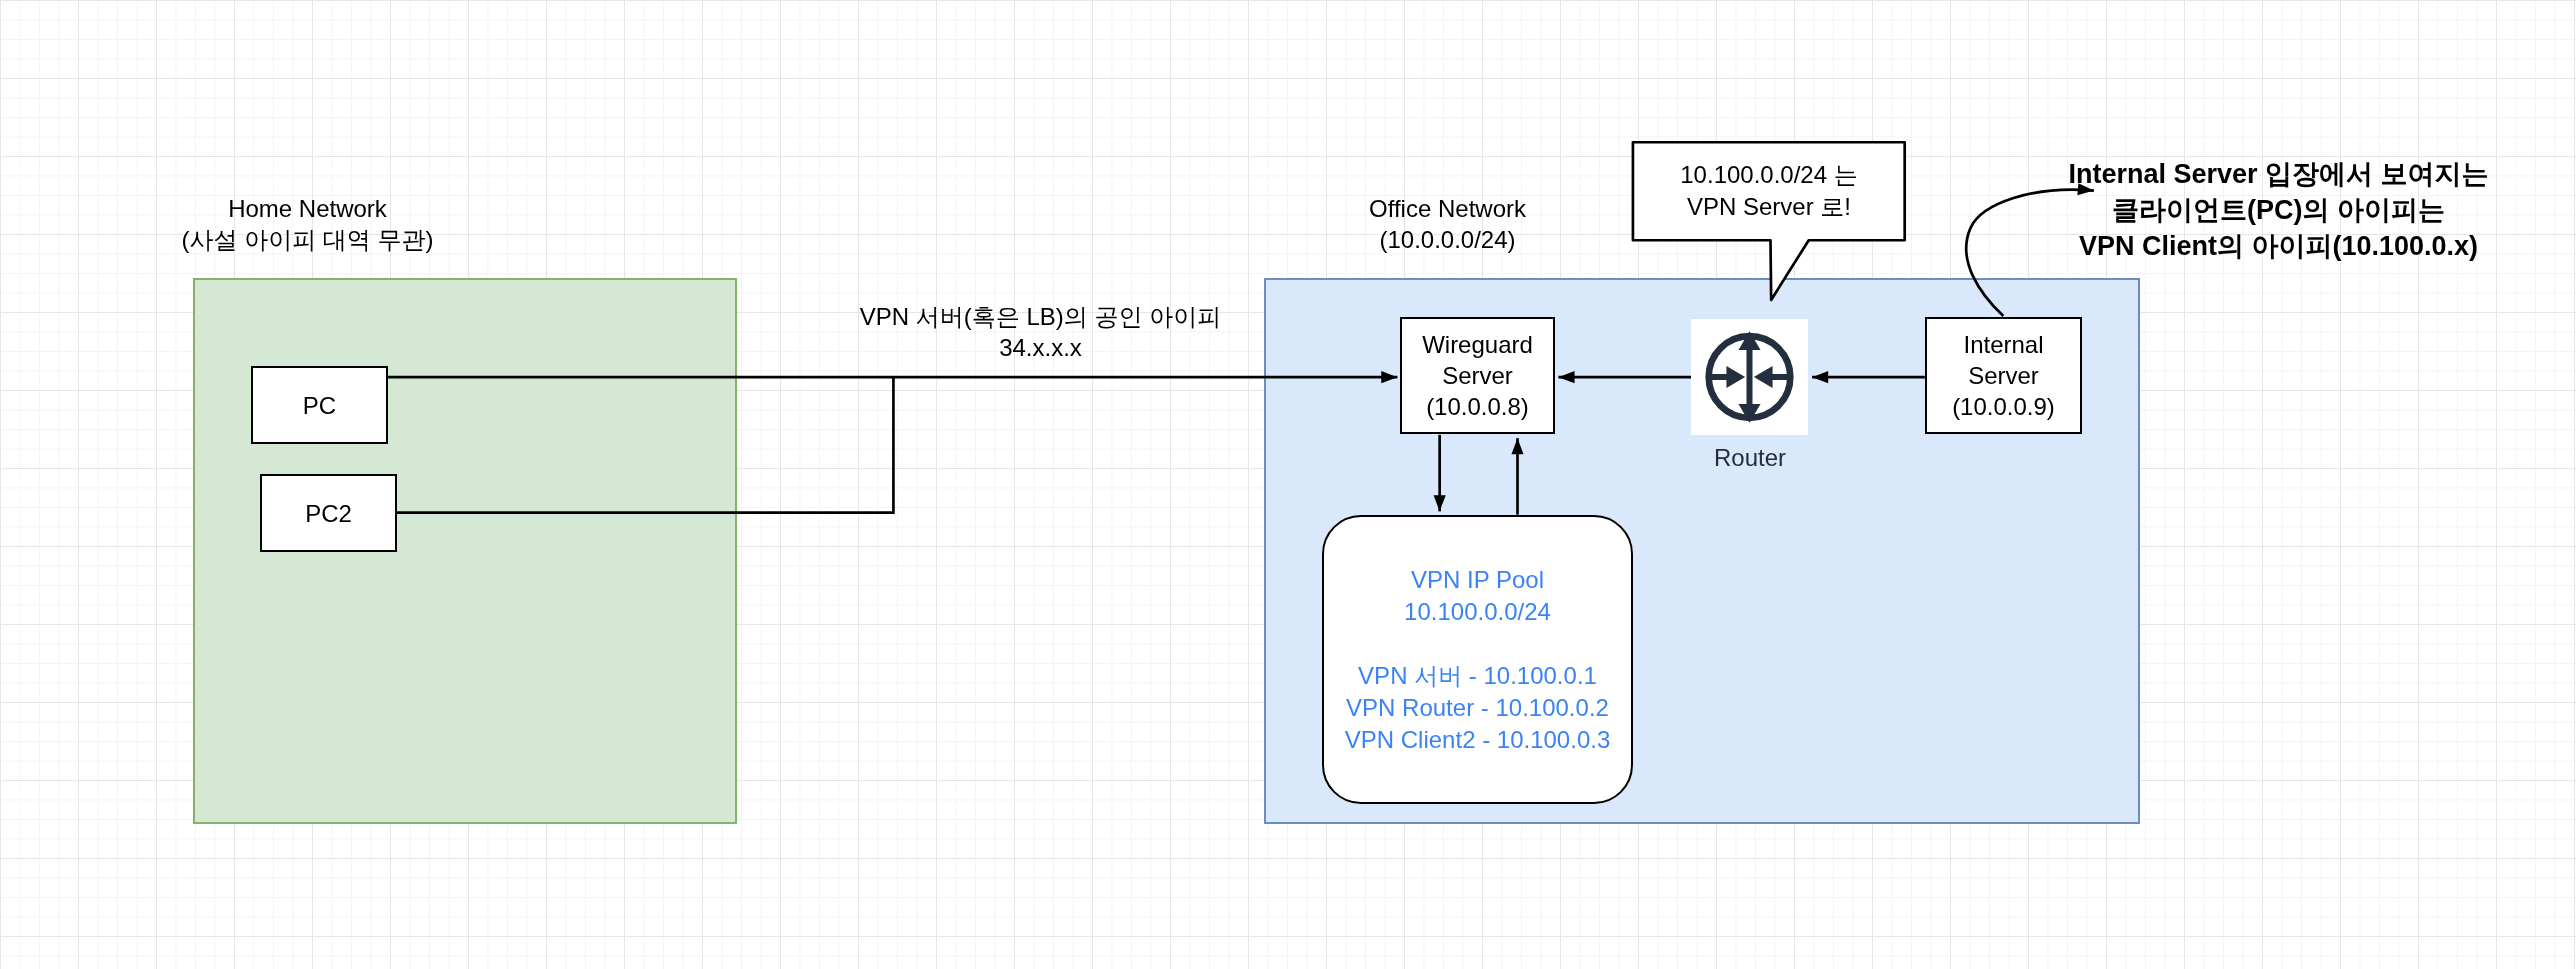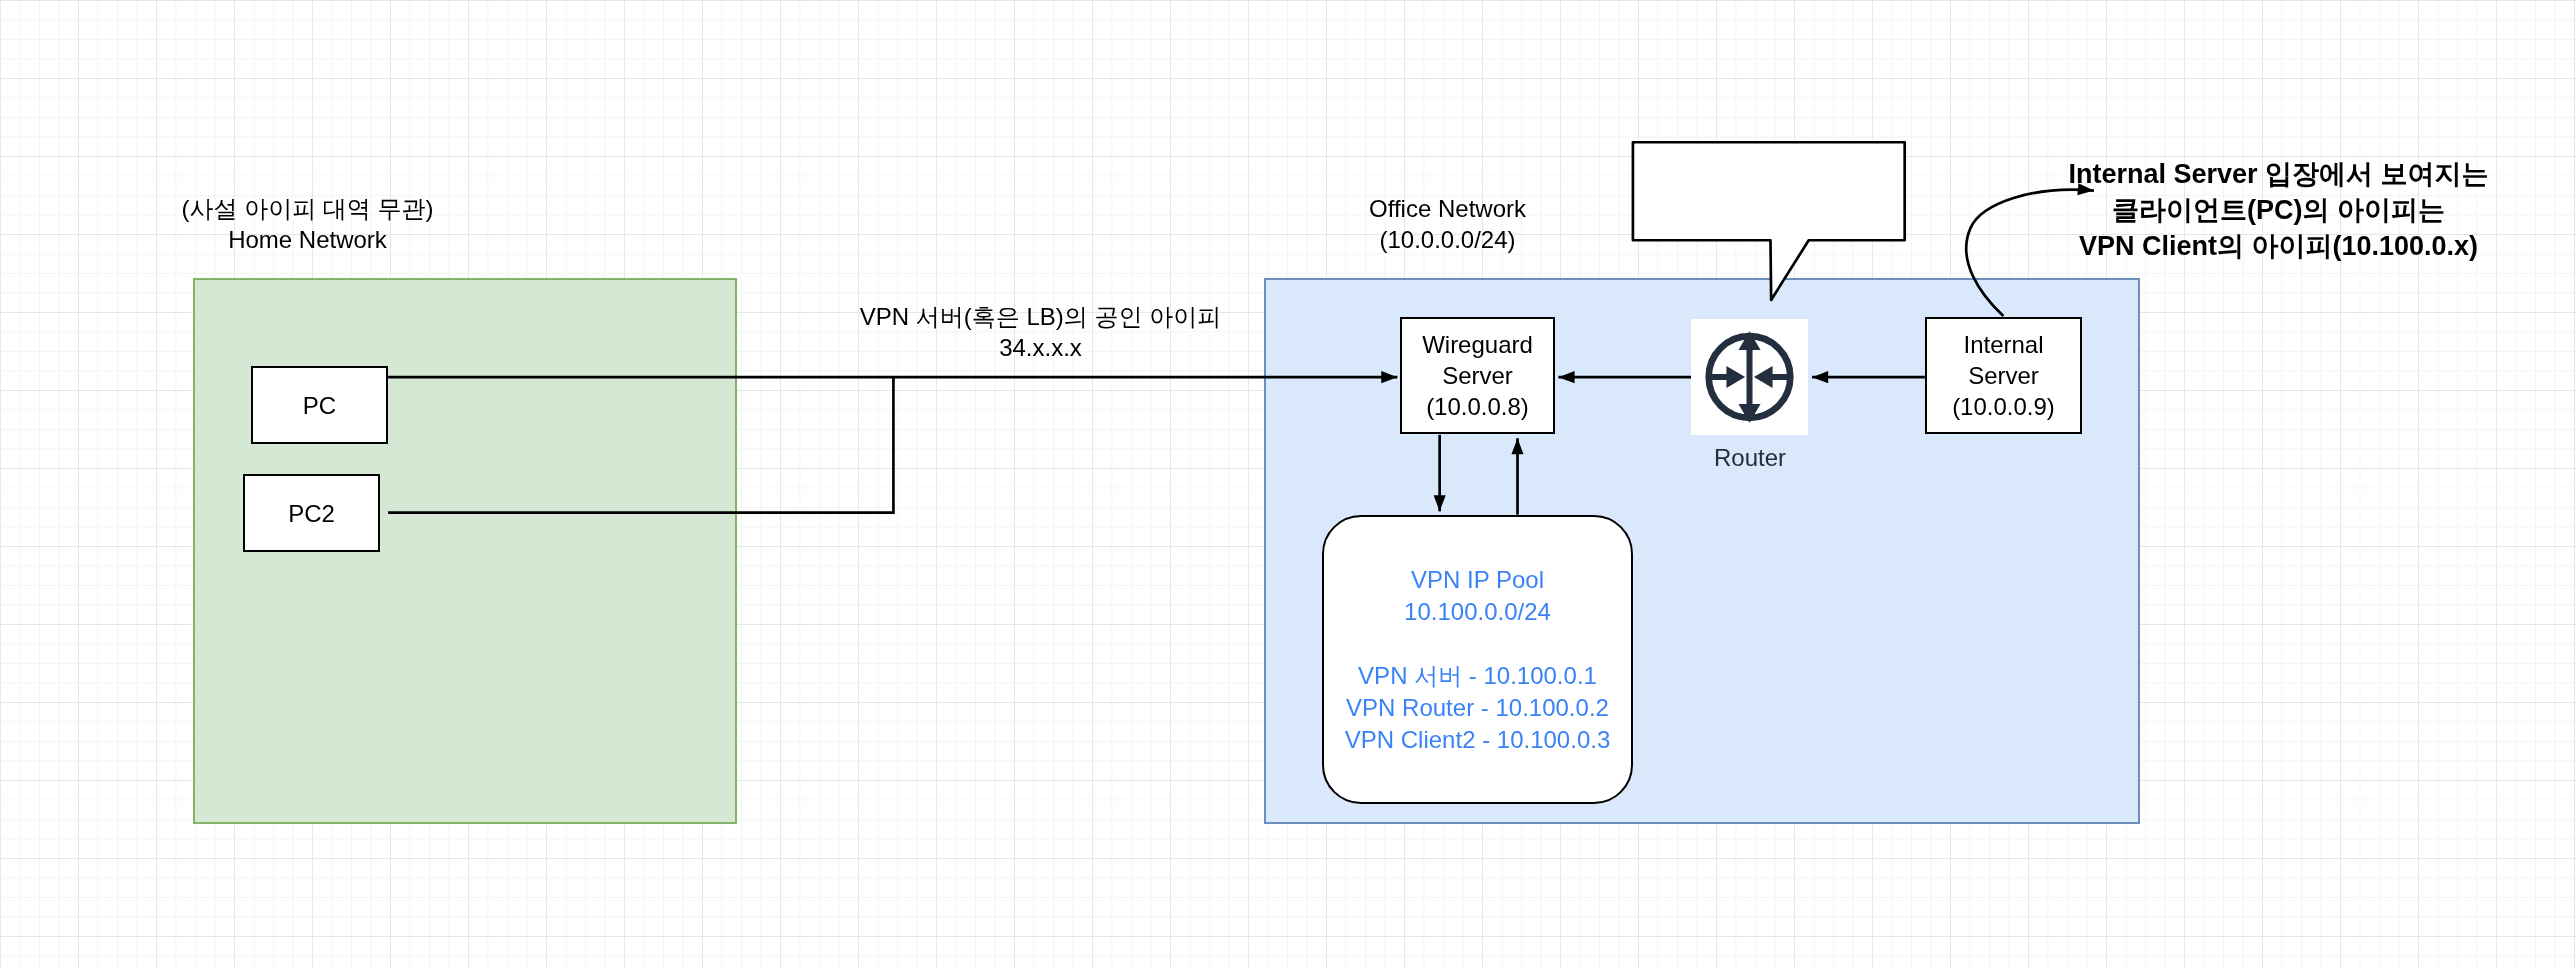--- a/index.html
+++ b/index.html
@@ -79,37 +79,37 @@
     <path d="M2145,648 L2145,762" fill="none" stroke="#000000" stroke-width="4" marker-end="url(#arrow)"></path>
 
     <path d="M2261,767 L2261,653" fill="none" stroke="#000000" stroke-width="4" marker-end="url(#arrow)"></path>
 
     <path d="M2985,471 C2950,438 2915,388 2936,340 C2952,303 3030,276 3120,284" fill="none" stroke="#000000" stroke-width="4" marker-end="url(#arrow)"></path>
 
     <path d="M2433,212 L2838,212 L2838,358 L2695,358 L2639,447 L2638,358 L2433,358 Z" fill="#ffffff" stroke="#000000" stroke-width="4" stroke-linejoin="round"></path>
   </svg>
 
   <div class="titleblock" style="left:106px;top:193px;width:403px;">
+    <span class="ln">Home Network</span>
     <span class="ln">(사설 아이피 대역 무관)</span>
-    <span class="ln">Home Network</span>
   </div>
   <div class="titleblock" style="left:1246px;top:193px;width:403px;text-align:center;">
     <span class="ln">Office Network</span>
     <span class="ln">(10.0.0.0/24)</span>
   </div>
 
   <div class="titleblock" style="left:772px;top:301px;width:537px;">
     <span class="ln">VPN 서버(혹은 LB)의 공인 아이피</span>
     <span class="ln">34.x.x.x</span>
   </div>
 
   <div class="node" style="left:251px;top:338px;width:137px;height:78px;margin-top:28px;">
     <span class="ln">PC</span>
   </div>
-  <div class="node" style="left:243px;top:474px;width:137px;height:78px;">
+  <div class="node" style="left:260px;top:474px;width:137px;height:78px;">
     <span class="ln">PC2</span>
   </div>
 
   <div class="node" style="left:1400px;top:317px;width:155px;height:117px;">
     <span class="ln">Wireguard</span>
     <span class="ln">Server</span>
     <span class="ln">(10.0.0.8)</span>
   </div>
 
   <div class="node" style="left:1925px;top:317px;width:157px;height:117px;">
@@ -134,20 +134,24 @@
 
   <div class="pool" style="left:1322px;top:515px;width:311px;height:289px;">
     <span class="ln">VPN IP Pool</span>
     <span class="ln">10.100.0.0/24</span>
     <span class="ln"></span>
     <span class="ln">VPN 서버 - 10.100.0.1</span>
     <span class="ln">VPN Router - 10.100.0.2</span>
     <span class="ln">VPN Client2 - 10.100.0.3</span>
   </div>
 
+  <div class="bubble-text" style="left:1633px;top:142px;width:272px;height:98px;">
+    <span class="ln">10.100.0.0/24 는</span>
+    <span class="ln">VPN Server 로!</span>
+  </div>
 
   <div class="note" style="left:2040px;top:156px;width:477px;">
     <span class="ln">Internal Server 입장에서 보여지는</span>
     <span class="ln">클라이언트(PC)의 아이피는</span>
     <span class="ln">VPN Client의 아이피(10.100.0.x)</span>
   </div>
 
 </div>
 
 

